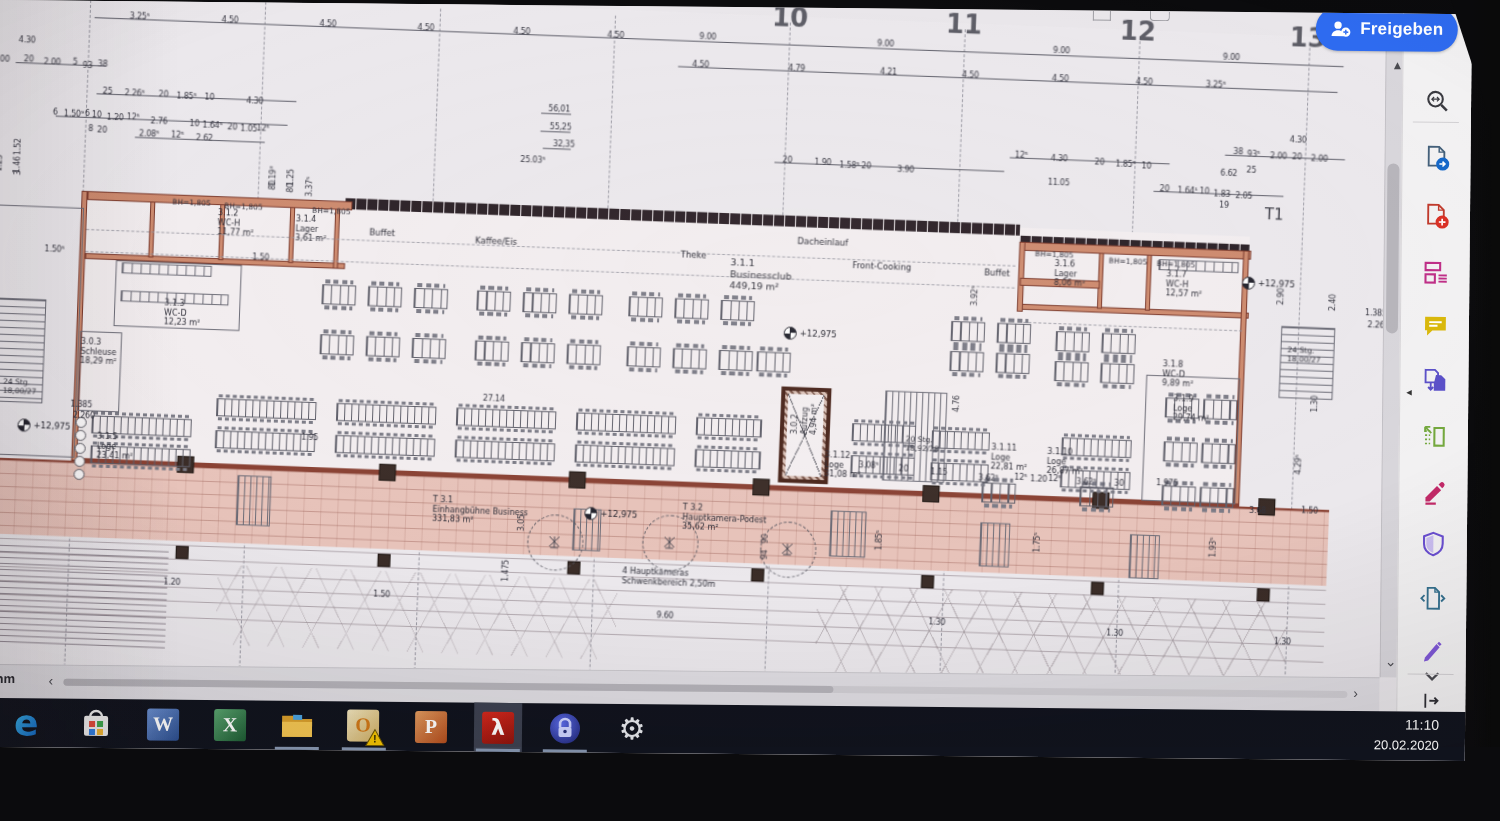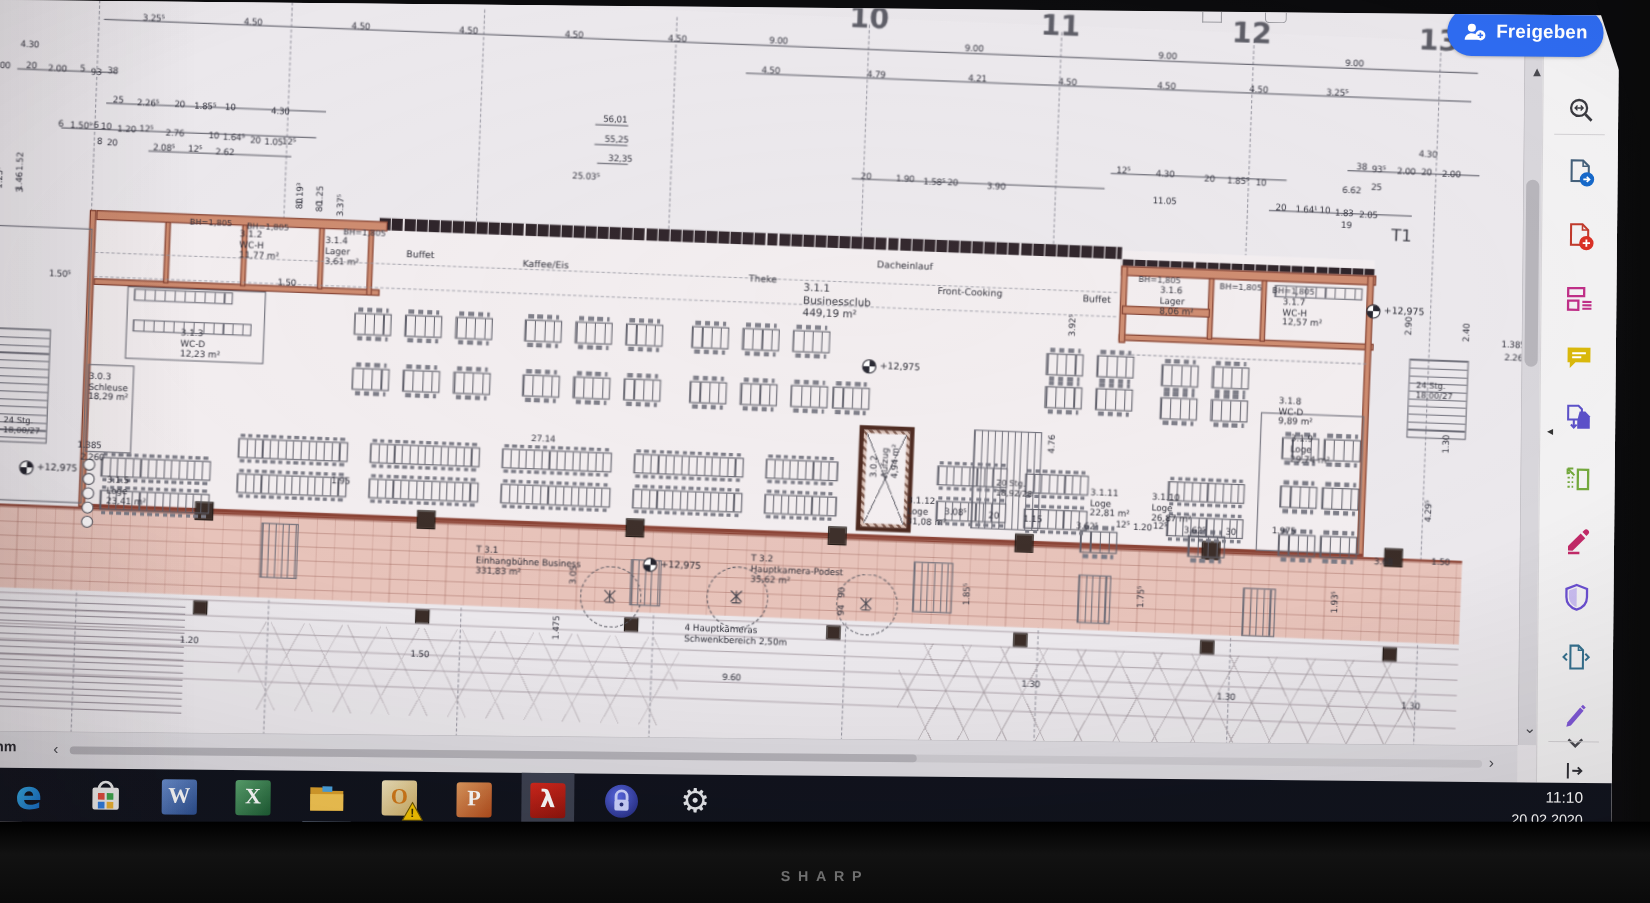--- a/index.html
+++ b/index.html
@@ -670,16 +670,13 @@
         <div class="clock">
         <div class="tm">11:10</div>
         <div class="dt">20.02.2020</div>
       </div>
     </div>
   </div>
 
   <div class="shade"></div>
   <div class="bezel-corner"></div>
   <div class="bezel-right"></div>
-  <div class="bezel-bottom">
-    <div class="brand">SHARP</div>
-  </div>
 </div>
 
 </body></html>

